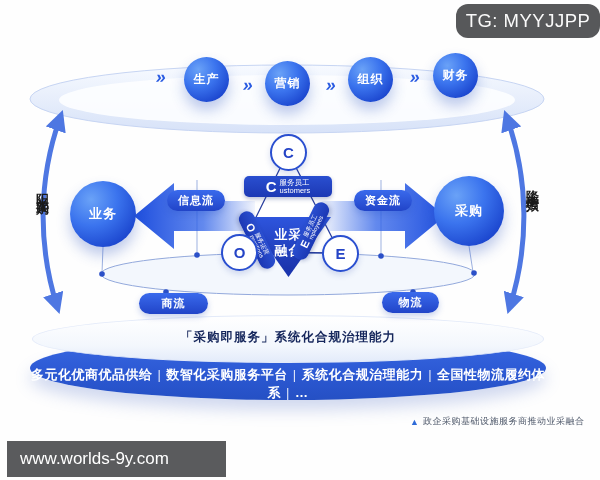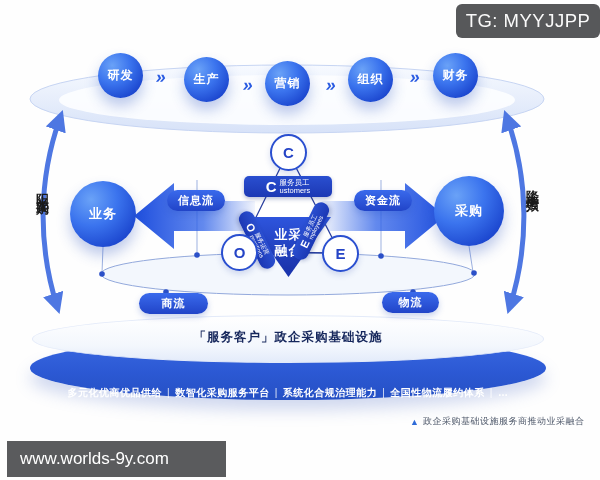--- a/index.html
+++ b/index.html
@@ -3,21 +3,21 @@
 <meta charset="utf-8">
 <style>
   html,body{margin:0;padding:0;background:#ffffff;}
   .stage{position:relative;width:600px;height:480px;background:#fefefe;overflow:hidden;
          font-family:"Liberation Sans","DejaVu Sans",sans-serif;}
   .bg-svg{position:absolute;left:0;top:0;z-index:1;}
 
   
   .tg-badge{position:absolute;left:456px;top:4px;width:144px;height:34px;background:#57585a;
             color:#fafafa;font-size:18.5px;display:flex;align-items:center;justify-content:center;
-            letter-spacing:.5px;z-index:6;border-radius:6px;}
+            letter-spacing:.5px;z-index:6;border-radius:12px;}
   .watermark{position:absolute;left:0;top:441px;width:206px;height:36px;background:#5a5b5d;
              color:#ffffff;font-size:17px;display:flex;align-items:center;padding-left:13px;z-index:6;margin-left:7px;}
 
   
   .sphere{position:absolute;border-radius:50%;color:#fff;font-weight:bold;display:flex;
           align-items:center;justify-content:center;z-index:4;letter-spacing:1px;
           background:radial-gradient(circle at 32% 28%,#6aa2f7 0%,#3b74ee 40%,#1c47cf 78%,#1640bd 100%);
           box-shadow:0 8px 14px rgba(40,80,190,.30);}
   .sphere.small{width:45px;height:45px;font-size:12px;}
   .sphere.large-l{left:70px;top:181px;width:66px;height:66px;font-size:13px;}
@@ -67,21 +67,21 @@
   
   .platform-side{position:absolute;left:30px;top:336px;width:516px;height:64px;border-radius:50%;z-index:2;
                  background:linear-gradient(180deg,#3b6ae4 0%,#2c59d4 55%,#2550c4 100%);
                  box-shadow:0 10px 16px rgba(90,120,200,.28);}
   .platform-top{position:absolute;left:32px;top:315px;width:512px;height:48px;border-radius:50%;z-index:3;
                 background:linear-gradient(180deg,#ffffff 0%,#f3f7fd 65%,#e3ebfa 100%);
                 border:1px solid #e3eaf9;box-sizing:border-box;}
   .platform-title{position:absolute;left:30px;top:329px;width:516px;text-align:center;z-index:4;
                   font-size:12.5px;font-weight:bold;color:#16275c;letter-spacing:1px;}
   .platform-caps{position:absolute;left:30px;top:366px;width:516px;text-align:center;z-index:4;
-                 color:#ffffff;font-size:10px;font-weight:bold;letter-spacing:.5px;margin-top:20px;}
+                 color:#ffffff;font-size:13px;font-weight:bold;letter-spacing:.5px;}
   .platform-caps .sep{margin:0 5px;opacity:.85;font-weight:normal;}
 
   
   .footnote{position:absolute;left:410px;top:415px;display:flex;align-items:center;gap:4px;z-index:4;}
   .footnote .marker{color:#2f6bd8;font-size:9px;}
   .footnote .note{font-size:9px;color:#4c5668;letter-spacing:.5px;text-align:center;}
 </style>
 </head>
 <body>
 
@@ -134,21 +134,20 @@
 
     <polygon fill="url(#gradL)" points="134,216 174,183 174,201 255,201 255,231 174,231 174,249"></polygon>
     <polygon fill="url(#gradR)" points="445,216 405,183 405,201 322,201 322,231 405,231 405,249"></polygon>
 
     <path d="M 288,152 L 239,252 L 340,253 Z" fill="#ffffff" stroke="#2a3f9e" stroke-width="1.3" stroke-linejoin="round"></path>
   </svg>
 
   <div class="tg-badge">TG: MYYJJPP</div>
   <div class="watermark">www.worlds-9y.com</div>
 
-  <div class="sphere small" style="left:98px;top:53px">研发</div>
   <div class="chev" style="left:161px;top:77px">»</div>
   <div class="sphere small" style="left:184px;top:57px">生产</div>
   <div class="chev" style="left:248px;top:85px">»</div>
   <div class="sphere small" style="left:265px;top:61px">营销</div>
   <div class="chev" style="left:331px;top:85px">»</div>
   <div class="sphere small" style="left:348px;top:57px">组织</div>
   <div class="chev" style="left:415px;top:77px">»</div>
   <div class="sphere small" style="left:433px;top:53px">财务</div>
 
   <div class="v-label v-left">阳光采购</div>
@@ -188,21 +187,21 @@
       <span>mployees</span>
     </span>
   </div>
 
   <div class="vertex vx-c">C</div>
   <div class="vertex vx-o">O</div>
   <div class="vertex vx-e">E</div>
 
   <div class="platform-side"></div>
   <div class="platform-top"></div>
-  <div class="platform-title">「服务客户」政企采购基础设施</div>
+  <div class="platform-title">「采购即服务」系统化合规治理能力</div>
   <div class="platform-caps">
     <span>多元化优商优品供给</span><span class="sep">|</span><span>数智化采购服务平台</span><span class="sep">|</span><span>系统化合规治理能力</span><span class="sep">|</span><span>全国性物流履约体系</span><span class="sep">|</span><span>…</span>
   </div>
 
   <div class="footnote">
     <span class="marker">▲</span>
     <span class="note">政企采购基础设施服务商推动业采融合</span>
   </div>
 
 </div>

